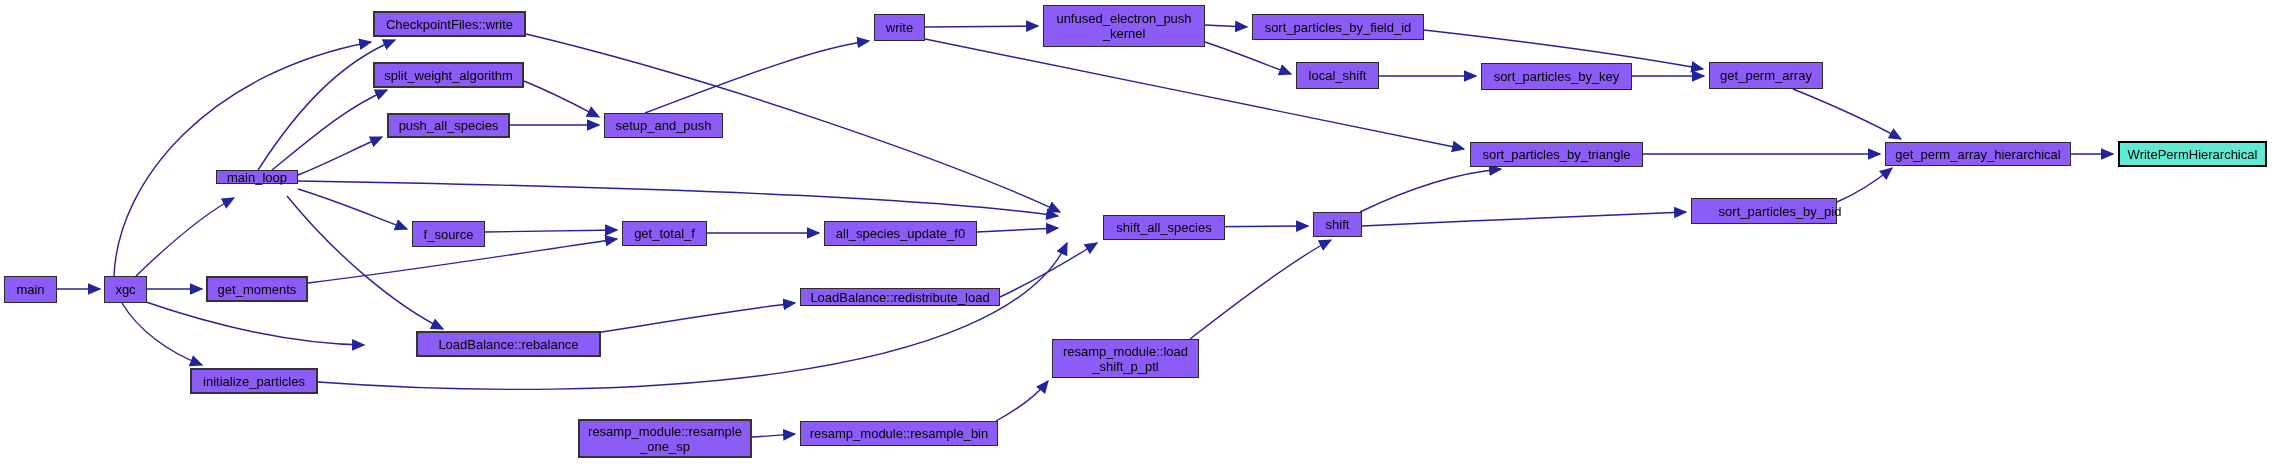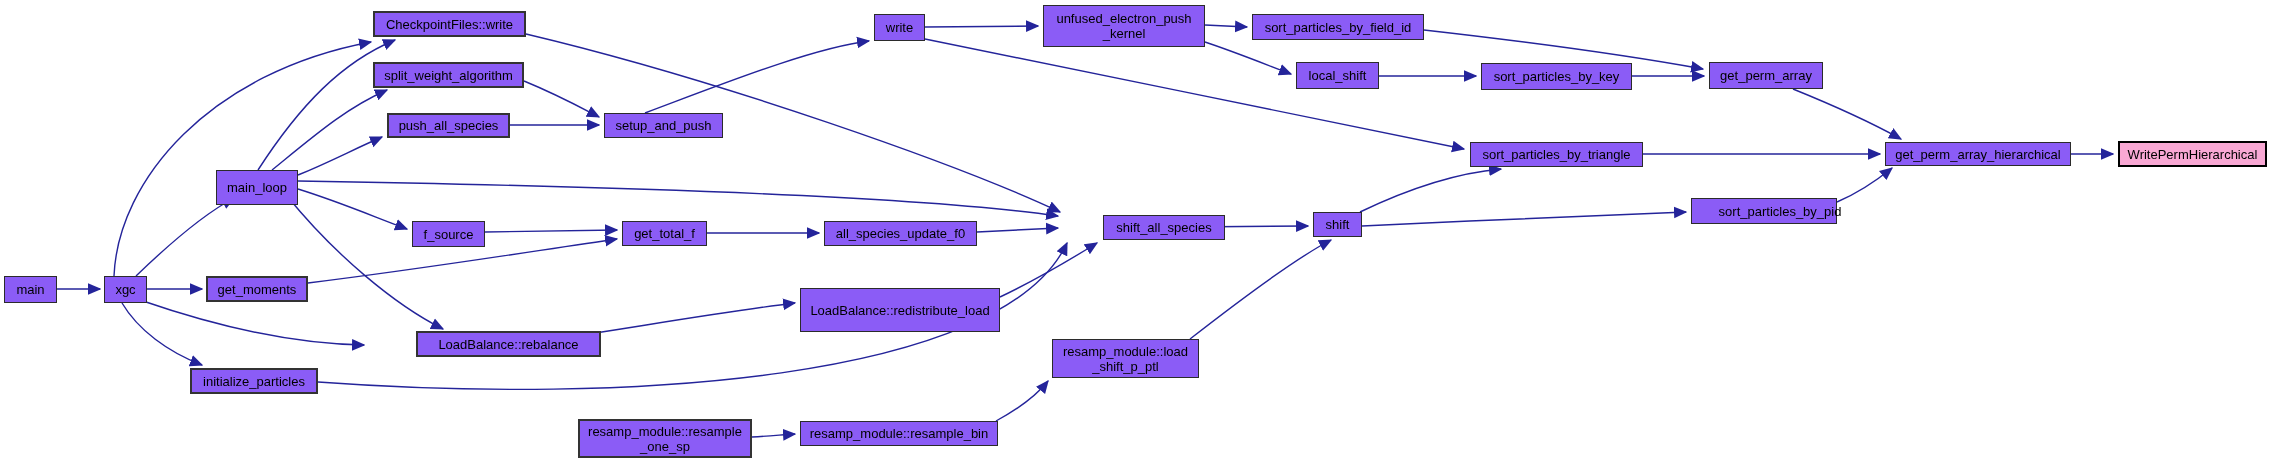--- a/index.html
+++ b/index.html
@@ -17,21 +17,21 @@
     display:flex;align-items:center;justify-content:center;
     background:#8b5cf6;
     border:1px solid #2b2b2b;
     color:#000000;
     font-size:13px;line-height:15px;
     white-space:pre-line;text-align:center;
     cursor:pointer;
     z-index:2;
   }
   .node.thick{border-width:2px;border-color:#333333;}
-  .node.highlight{background:#f9a8d4;border:2px solid #000000;}
+  .node.highlight{background:#5eead4;border:2px solid #000000;}
   .edge{fill:none;stroke-width:1.4px;}
 </style>
 </head>
 <body>
 
 <div id="canvas">
   <svg id="edge-layer" width="2275" height="464" viewBox="0 0 2275 464" xmlns="http://www.w3.org/2000/svg">
     <defs>
       <marker id="arrowhead" viewBox="0 0 10 10" refX="9" refY="5" markerWidth="9.5" markerHeight="9.5" orient="auto">
         <path d="M0,0.6 L10,5 L0,9.4 z" fill="#24249a"></path>
@@ -76,32 +76,32 @@
         <path d="M 1424,30 C 1530,42 1626,55 1703,69" class="edge" stroke="#24249a" marker-end="url(#arrowhead)"></path>
         <path d="M 1793,89 C 1840,108 1872,123 1901,139" class="edge" stroke="#24249a" marker-end="url(#arrowhead)"></path>
         <path d="M 1643,154 L 1880,154" class="edge" stroke="#24249a" marker-end="url(#arrowhead)"></path>
         <path d="M 1837,202 C 1858,193 1876,181 1892,168" class="edge" stroke="#24249a" marker-end="url(#arrowhead)"></path>
         <path d="M 2071,154 L 2113,154" class="edge" stroke="#24249a" marker-end="url(#arrowhead)"></path>
       </g>
   </svg>
   <div id="node-layer">
       <div class="node" style="left: 4px; top: 276px; width: 53px; height: 27px;">main</div>
       <div class="node" style="left: 104px; top: 276px; width: 43px; height: 27px;">xgc</div>
-      <div class="node" style="left: 216px; top: 170px; width: 82px; height: 35px;">main_loop</div>
+      <div class="node" style="left: 216px; top: 170px; width: 82px; height: 14px;">main_loop</div>
       <div class="node thick" style="left: 206px; top: 276px; width: 102px; height: 26px;">get_moments</div>
       <div class="node thick" style="left: 190px; top: 368px; width: 128px; height: 26px;">initialize_particles</div>
       <div class="node thick" style="left: 373px; top: 11px; width: 153px; height: 26px;">CheckpointFiles::write</div>
       <div class="node thick" style="left: 373px; top: 62px; width: 151px; height: 26px;">split_weight_algorithm</div>
       <div class="node thick" style="left: 387px; top: 113px; width: 123px; height: 25px;">push_all_species</div>
       <div class="node" style="left: 412px; top: 221px; width: 73px; height: 26px;">f_source</div>
       <div class="node thick" style="left: 368px; top: 331px; width: 185px; height: 26px; margin-left: 48px;">LoadBalance::rebalance</div>
       <div class="node" style="left: 604px; top: 113px; width: 119px; height: 25px;">setup_and_push</div>
       <div class="node" style="left: 622px; top: 221px; width: 85px; height: 25px;">get_total_f</div>
       <div class="node" style="left: 824px; top: 221px; width: 153px; height: 25px;">all_species_update_f0</div>
-      <div class="node" style="left: 800px; top: 288px; width: 200px; height: 44px;">LoadBalance::redistribute_load</div>
+      <div class="node" style="left: 800px; top: 288px; width: 200px; height: 18px;">LoadBalance::redistribute_load</div>
       <div class="node thick" style="left: 578px; top: 419px; width: 174px; height: 39px;">resamp_module::resample
 _one_sp</div>
       <div class="node" style="left: 800px; top: 421px; width: 198px; height: 25px;">resamp_module::resample_bin</div>
       <div class="node" style="left: 874px; top: 14px; width: 51px; height: 27px;">write</div>
       <div class="node" style="left: 1043px; top: 5px; width: 162px; height: 42px;">unfused_electron_push
 _kernel</div>
       <div class="node" style="left: 1063px; top: 215px; width: 122px; height: 25px; margin-left: 40px;">shift_all_species</div>
       <div class="node" style="left: 1052px; top: 339px; width: 147px; height: 39px;">resamp_module::load
 _shift_p_ptl</div>
       <div class="node" style="left: 1252px; top: 14px; width: 172px; height: 26px;">sort_particles_by_field_id</div>

